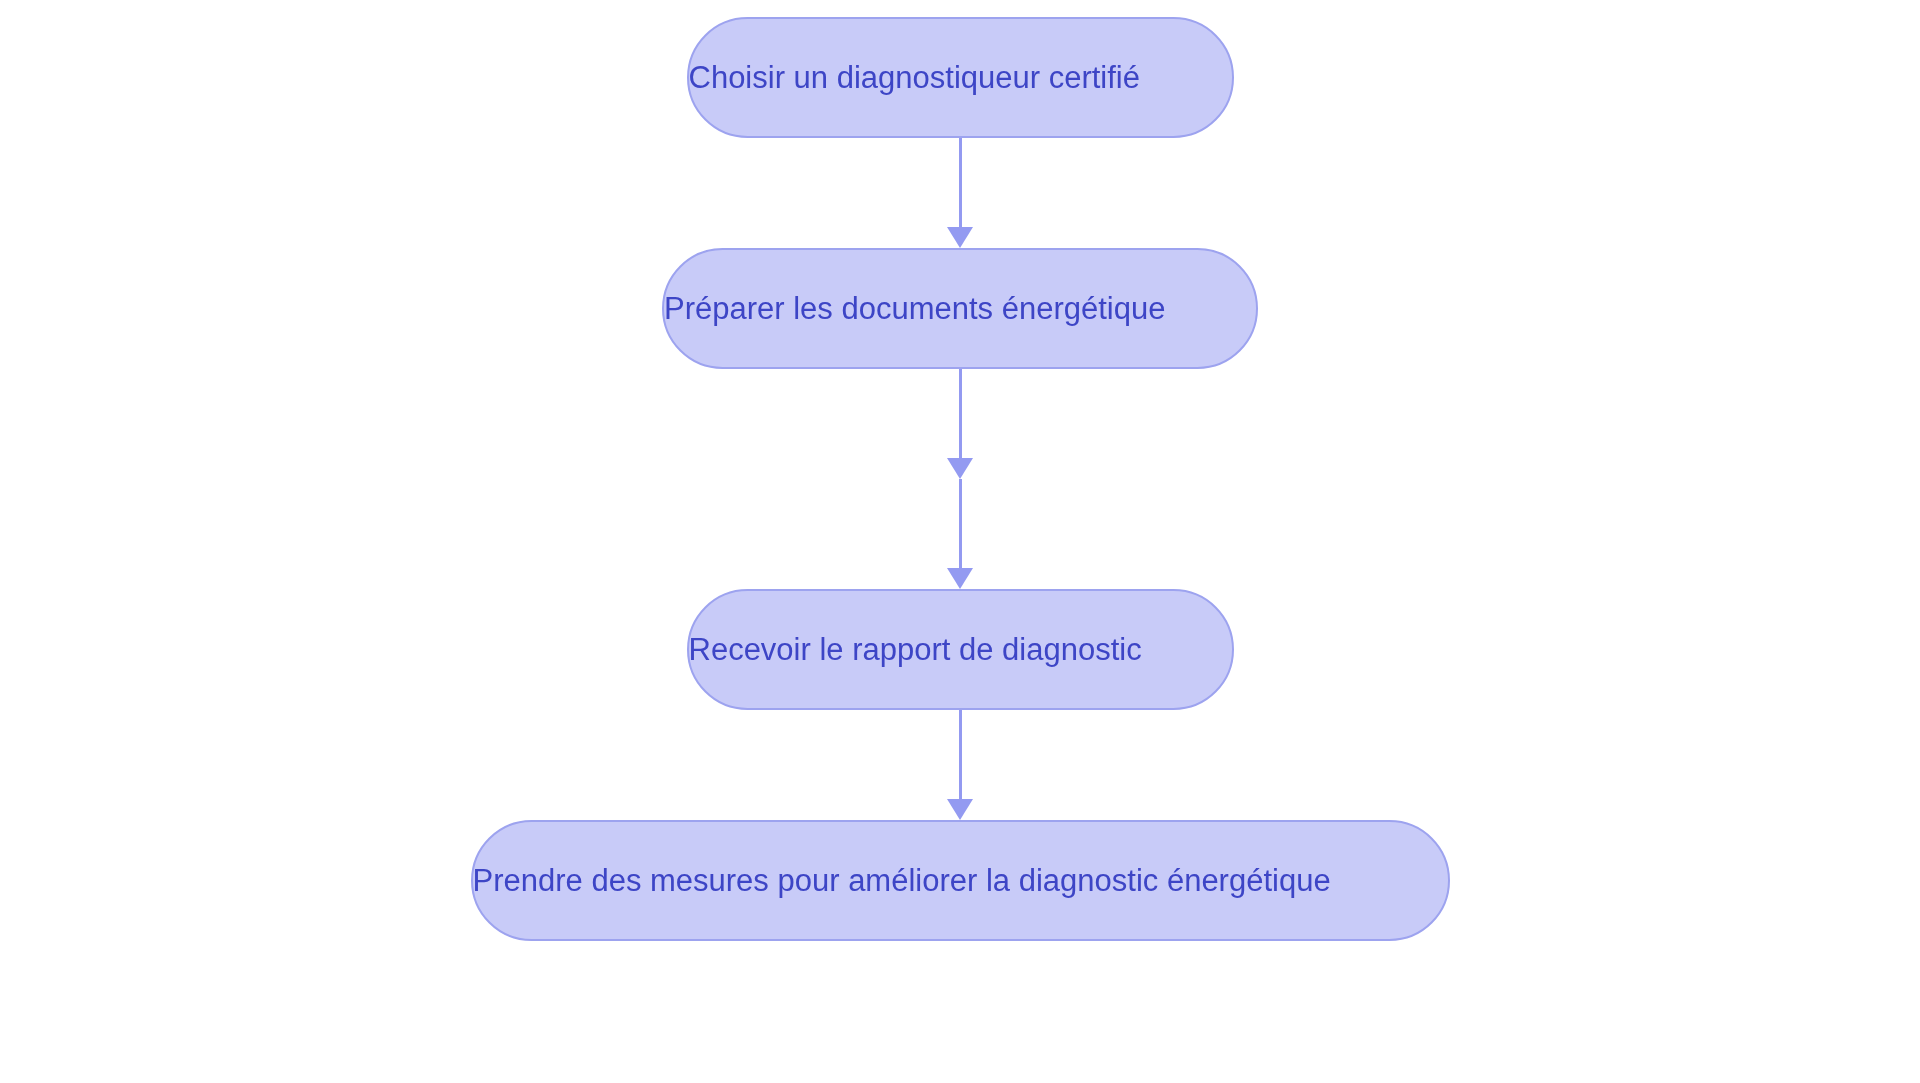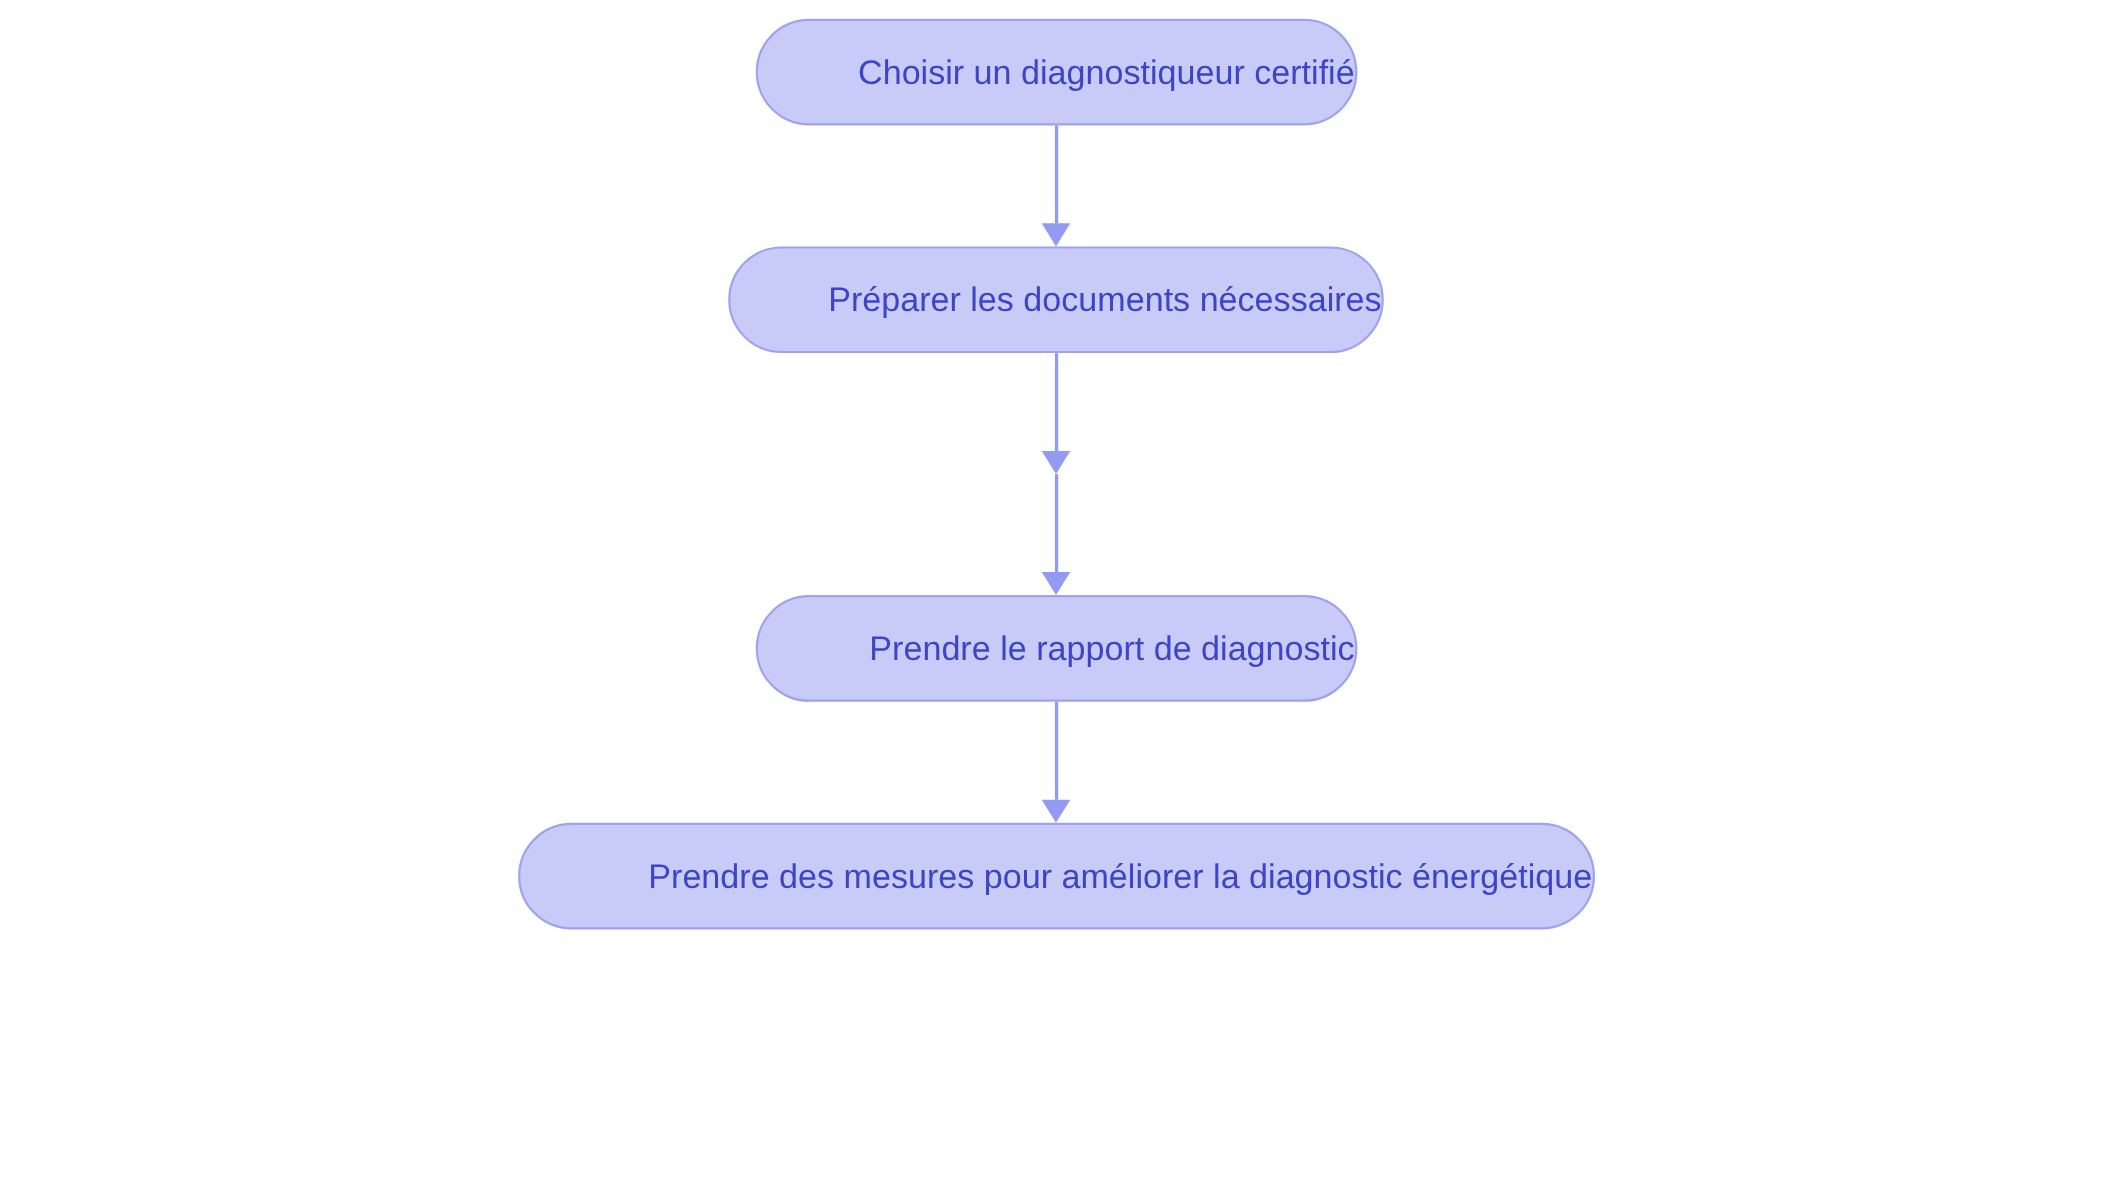--- a/index.html
+++ b/index.html
@@ -19,27 +19,27 @@
   }
   .canvas {
     width: 1920px;
     height: 1083px;
     padding-top: 17px;
     display: flex;
     flex-direction: column;
     align-items: center;
   }
   .node {
-    height: 97px;
+    height: 121px;
     border-radius: 60.5px;
     background: var(--node-fill);
     border: 2px solid var(--node-border);
     display: flex;
     align-items: center;
-    justify-content: flex-end;
+    justify-content: flex-start;
     flex-shrink: 0;
   }
   .node-label {
     color: var(--node-text);
     font-size: 31px;
     line-height: 1.2;
     text-align: center;
     white-space: nowrap;
   }
   .node-1 { width: 547px; }
@@ -76,36 +76,36 @@
   <div class="node node-1">
     <span class="node-label">Choisir un diagnostiqueur certifié</span>
   </div>
 
   <div class="arrow">
     <div class="arrow-line"></div>
     <div class="arrow-head"></div>
   </div>
 
   <div class="node node-2">
-    <span class="node-label">Préparer les documents nécessaires</span>
+    <span class="node-label">Préparer les documents énergétique</span>
   </div>
 
   <div class="arrow">
     <div class="arrow-line"></div>
     <div class="arrow-head"></div>
   </div>
 
 
   <div class="arrow">
     <div class="arrow-line"></div>
     <div class="arrow-head"></div>
   </div>
 
   <div class="node node-4">
-    <span class="node-label">Prendre le rapport de diagnostic</span>
+    <span class="node-label">Recevoir le rapport de diagnostic</span>
   </div>
 
   <div class="arrow">
     <div class="arrow-line"></div>
     <div class="arrow-head"></div>
   </div>
 
   <div class="node node-5">
     <span class="node-label">Prendre des mesures pour améliorer la diagnostic énergétique</span>
   </div>

